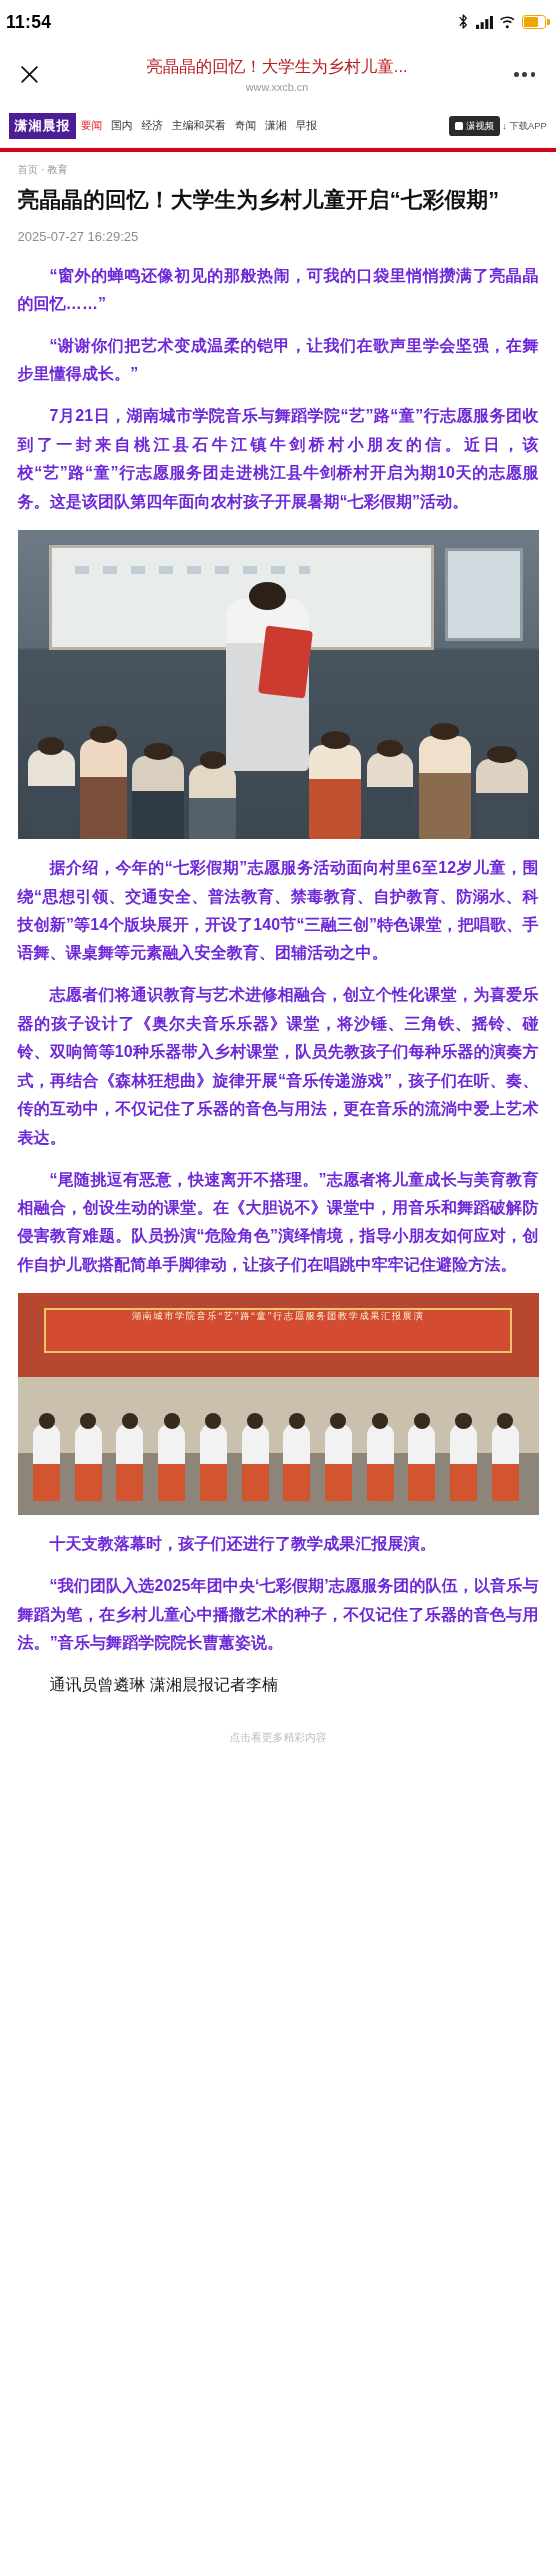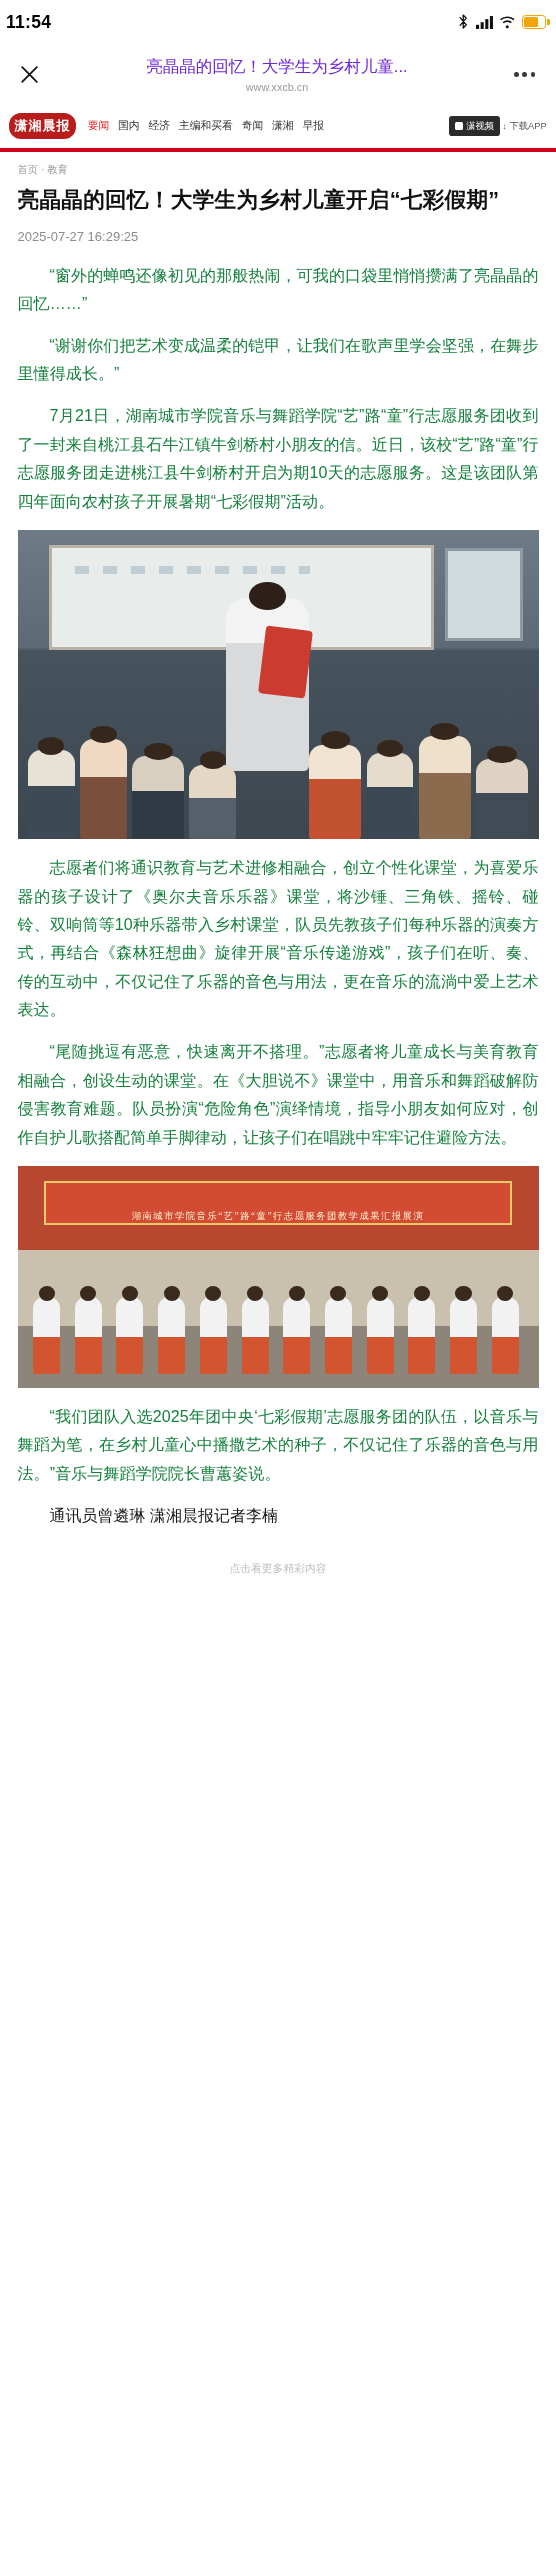--- a/index.html
+++ b/index.html
@@ -80,21 +80,21 @@
     flex: 1;
     min-width: 0;
     padding: 0 5.2px 0 7.2px;
     display: flex;
     flex-direction: column;
     justify-content: center;
     align-items: center;
   }
   .page-title {
     font-size: 16.5px;
-    color: #6d28d9;
+    color: #b91c1c;
     font-weight: 500;
     white-space: nowrap;
     overflow: hidden;
     text-overflow: ellipsis;
     max-width: 319px;
     line-height: 1.3;
   }
   .page-url {
     font-size: 10.8px;
     color: #9a9a9a;
@@ -118,29 +118,29 @@
   
   .site-header {
     height: 43px;
     background: #ffffff;
     display: flex;
     align-items: center;
     padding: 0 9.3px;
     border-bottom: 0.5px solid #f0f0f0;
   }
   .logo {
-    background: #b91c1c;
+    background: #4c1d95;
     color: #fff;
     font-size: 13px;
     letter-spacing: 1px;
     padding: 4.1px 5.2px;
-    border-radius: 12px;
+    border-radius: 0;
     font-family: "Liberation Serif", serif;
     font-weight: bold;
-    margin-right: 12px;
+    margin-right: 5px;
     flex: 0 0 auto;
   }
   .nav {
     display: flex;
     align-items: center;
     gap: 8.8px;
     flex: 1;
     min-width: 0;
     overflow: hidden;
   }
@@ -204,25 +204,26 @@
     font-family: "Liberation Sans", sans-serif;
   }
   .pubdate {
     font-size: 13px;
     color: #8c8c8c;
     margin-bottom: 17.5px;
   }
   .para {
     font-size: 16px;
     line-height: 1.78;
-    color: #15803d;
+    color: #6d28d9;
     text-indent: 32px;
     margin-bottom: 13.4px;
     text-align: justify;
     letter-spacing: 0.1px;
+    font-weight: bold;
   }
 
   
   .photo {
     width: 100%;
     margin: 8.2px 0 15.5px 0;
     border-radius: 1px;
     overflow: hidden;
     position: relative;
   }
@@ -281,21 +282,21 @@
   
   .p2-bg{
     position:absolute; inset:0;
     background:linear-gradient(180deg,#b7472f 0 38%, #c9c0ae 38% 72%, #8d8579 72% 100%);
   }
   .p2-banner{
     position:absolute; left:5%; top:7%;
     width:90%; height:20%;
     background:#d24b32;
     border:2.1px solid #e9c86a;
-    display:flex; align-items:flex-end; justify-content:center;
+    display:flex; align-items:flex-start; justify-content:center;
   }
   .p2-banner span{
     color:#fff4d6; font-size:9.3px; letter-spacing:1.5px;
     font-family:"Liberation Serif", serif;
     white-space:nowrap; overflow:hidden;
   }
   .p2-row{ position:absolute; left:0; right:0; bottom:6%; height:56%; }
   .p2-kid{
     position:absolute; bottom:0; width:27px; height:77px;
     background:linear-gradient(180deg,#f2f2f2 0 52%, #d2552f 52% 100%);
@@ -422,20 +423,21 @@
       <div class="p1-kid" style="left:12%; width:9%;  height:70%; background:linear-gradient(180deg,#f0d9c3 0 38%,#7a4f3c 38% 100%);"></div>
       <div class="p1-kid" style="left:22%; width:10%; height:58%; background:linear-gradient(180deg,#d9cfc0 0 42%,#2f3a44 42% 100%);"></div>
       <div class="p1-kid" style="left:33%; width:9%;  height:52%; background:linear-gradient(180deg,#e3d7c6 0 44%,#56606a 44% 100%);"></div>
       <div class="p1-kid" style="left:56%; width:10%; height:66%; background:linear-gradient(180deg,#f2e4d2 0 36%,#c2522f 36% 100%);"></div>
       <div class="p1-kid" style="left:67%; width:9%;  height:60%; background:linear-gradient(180deg,#e6dccb 0 40%,#3b4752 40% 100%);"></div>
       <div class="p1-kid" style="left:77%; width:10%; height:72%; background:linear-gradient(180deg,#efe0cc 0 36%,#8a6b4e 36% 100%);"></div>
       <div class="p1-kid" style="left:88%; width:10%; height:56%; background:linear-gradient(180deg,#ded3c2 0 42%,#404b55 42% 100%);"></div>
     </div>
   </div>
 
+  <p class="para">据介绍，今年的“七彩假期”志愿服务活动面向村里6至12岁儿童，围绕“思想引领、交通安全、普法教育、禁毒教育、自护教育、防溺水、科技创新”等14个版块展开，开设了140节“三融三创”特色课堂，把唱歌、手语舞、课桌舞等元素融入安全教育、团辅活动之中。</p>
   <p class="para">志愿者们将通识教育与艺术进修相融合，创立个性化课堂，为喜爱乐器的孩子设计了《奥尔夫音乐乐器》课堂，将沙锤、三角铁、摇铃、碰铃、双响筒等10种乐器带入乡村课堂，队员先教孩子们每种乐器的演奏方式，再结合《森林狂想曲》旋律开展“音乐传递游戏”，孩子们在听、奏、传的互动中，不仅记住了乐器的音色与用法，更在音乐的流淌中爱上艺术表达。</p>
   <p class="para">“尾随挑逗有恶意，快速离开不搭理。”志愿者将儿童成长与美育教育相融合，创设生动的课堂。在《大胆说不》课堂中，用音乐和舞蹈破解防侵害教育难题。队员扮演“危险角色”演绎情境，指导小朋友如何应对，创作自护儿歌搭配简单手脚律动，让孩子们在唱跳中牢牢记住避险方法。</p>
 
   <div class="photo photo-2">
     <div class="p2-bg"></div>
     <div class="p2-banner">
       <span>湖南城市学院音乐“艺”路“童”行志愿服务团教学成果汇报展演</span>
     </div>
     <div class="p2-row">
       <div class="p2-kid" style="left:3%;"></div>
@@ -446,19 +448,20 @@
       <div class="p2-kid" style="left:43%;"></div>
       <div class="p2-kid" style="left:51%;"></div>
       <div class="p2-kid" style="left:59%;"></div>
       <div class="p2-kid" style="left:67%;"></div>
       <div class="p2-kid" style="left:75%;"></div>
       <div class="p2-kid" style="left:83%;"></div>
       <div class="p2-kid" style="left:91%;"></div>
     </div>
   </div>
 
+  <p class="para">十天支教落幕时，孩子们还进行了教学成果汇报展演。</p>
   <p class="para">“我们团队入选2025年团中央‘七彩假期’志愿服务团的队伍，以音乐与舞蹈为笔，在乡村儿童心中播撒艺术的种子，不仅记住了乐器的音色与用法。”音乐与舞蹈学院院长曹蕙姿说。</p>
 
   <p class="footer-note">通讯员曾遴琳 潇湘晨报记者李楠</p>
 </div>
 
 <div class="bottom-fade">点击看更多精彩内容</div>
 
 
 </body></html>

